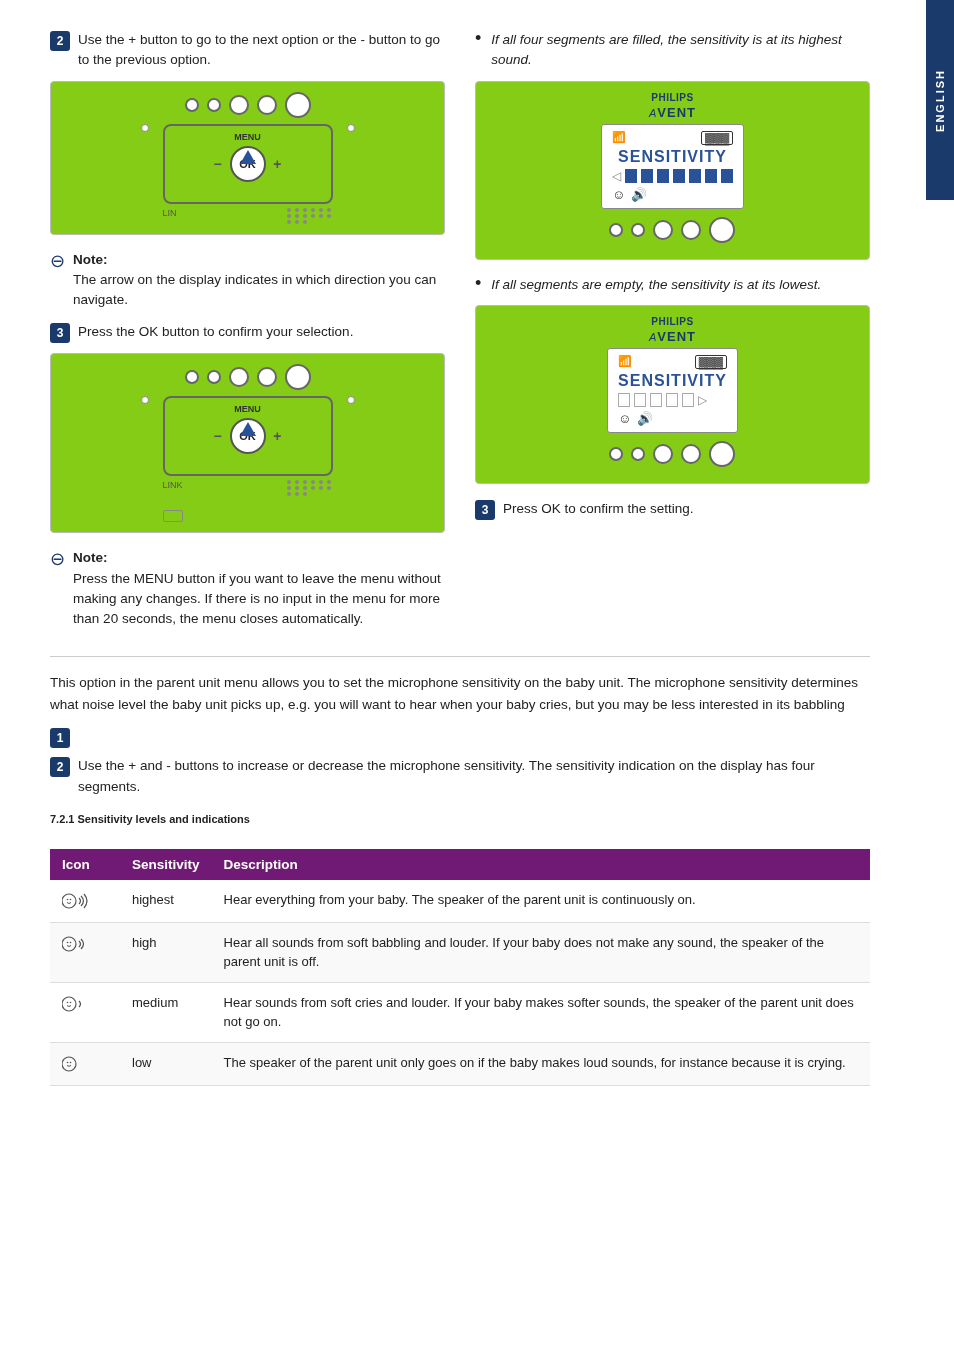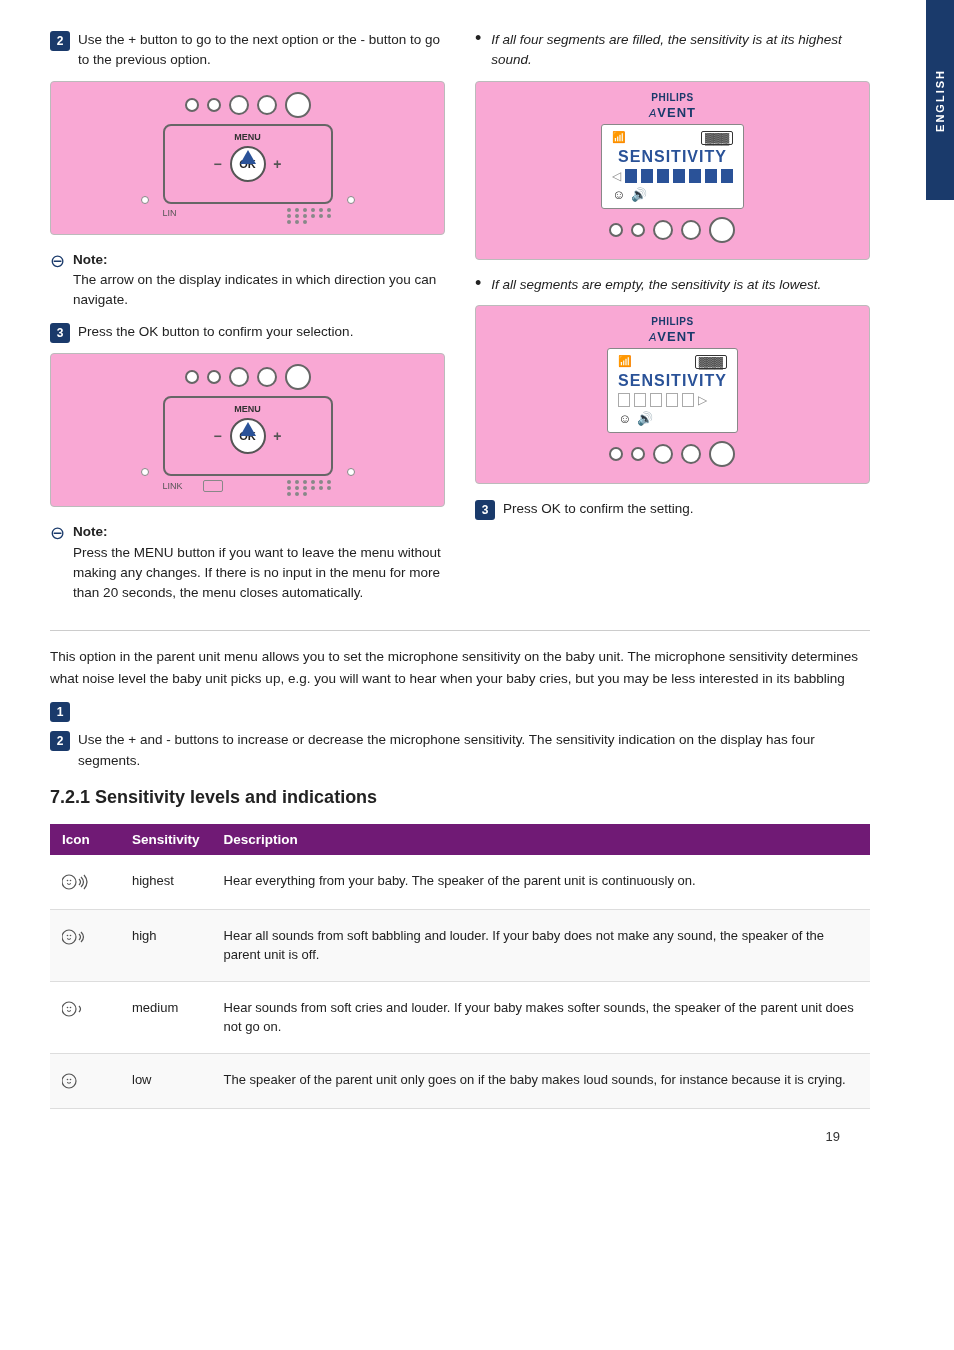--- a/index.html
+++ b/index.html
@@ -73,21 +73,21 @@
 
     
     .monitor-box {
       border: 1.5px solid #bbb;
       border-radius: 4px;
       padding: 10px;
       margin: 10px 0 15px 0;
       display: flex;
       align-items: center;
       justify-content: center;
-      background: #f9a8d4;
+      background: #84cc16;
     }
 
     
     .note-block {
       display: flex;
       gap: 8px;
       align-items: flex-start;
       margin-bottom: 12px;
     }
     .note-icon {
@@ -117,23 +117,23 @@
 
     
     .section-heading {
       font-size: 20px;
       font-weight: bold;
       margin-bottom: 10px;
       margin-top: 5px;
     }
 
     .section-subheading {
-      font-size: 18px;
-      font-weight: bold;
-      margin-bottom: 16px;
+      font-size: 11px;
+      font-weight: bold;
+      margin-bottom: 24px;
       margin-top: 5px;
     }
 
     
     .body-text {
       font-size: 13.5px;
       line-height: 1.6;
       margin-bottom: 12px;
     }
 
@@ -165,21 +165,21 @@
       width: 70px;
     }
     .sens-table thead th:nth-child(2) {
       width: 90px;
     }
     .sens-table tbody tr {
       border-bottom: 1px solid #ddd;
       vertical-align: top;
     }
     .sens-table tbody td {
-      padding: 16px 12px;
+      padding: 10px 12px;
       font-size: 13px;
       line-height: 1.5;
     }
     .sens-table tbody tr:nth-child(even) {
       background: #f9f9f9;
     }
 
     
     .page-num {
       text-align: right;
@@ -369,21 +369,21 @@
     }
     .side-dot {
       width: 8px;
       height: 8px;
       border-radius: 50%;
       border: 1px solid #888;
       background: #fff;
     }
     .device-row {
       display: flex;
-      align-items: flex-end;
+      align-items: flex-start;
       gap: 14px;
     }
 
     
     .tbl-icon {
       display: flex;
       align-items: center;
       gap: 2px;
       font-size: 12px;
     }
@@ -485,21 +485,21 @@
                   <span class="plus-minus minus">−</span>
                   <span style="font-size:11px;font-weight:bold;">OK</span>
                   <span class="plus-minus plus">+</span>
                 </div>
                 <div class="arrow-up"></div>
               </div>
             </div>
             <div class="side-dot"></div>
           </div>
           <div class="device-bottom">
-            <div style="display:flex;gap:20px;align-items:center;">
+            <div style="display:flex;gap:20px;align-items:center;flex-direction:column;">
               <div class="lin-label">LINK</div>
               <div style="width:20px;height:12px;border:1.5px solid #888;border-radius:2px;"></div>
             </div>
             <div class="dots-grid">
               <div class="dot"></div>
                 <div class="dot"></div>
                 <div class="dot"></div>
               <div class="dot"></div>
                 <div class="dot"></div>
                 <div class="dot"></div>
@@ -706,14 +706,13 @@
               <path d="M5 12.5 Q7 14 9 12.5" fill="none" stroke="#555" stroke-width="1"></path>
             </svg>
           </div>
         </td>
         <td>low</td>
         <td>The speaker of the parent unit only goes on if the baby makes loud sounds, for instance because it is crying.</td>
       </tr>
     </tbody>
   </table>
 
-  <div class="page-num">19</div>
 </div>
 
 </body></html>

